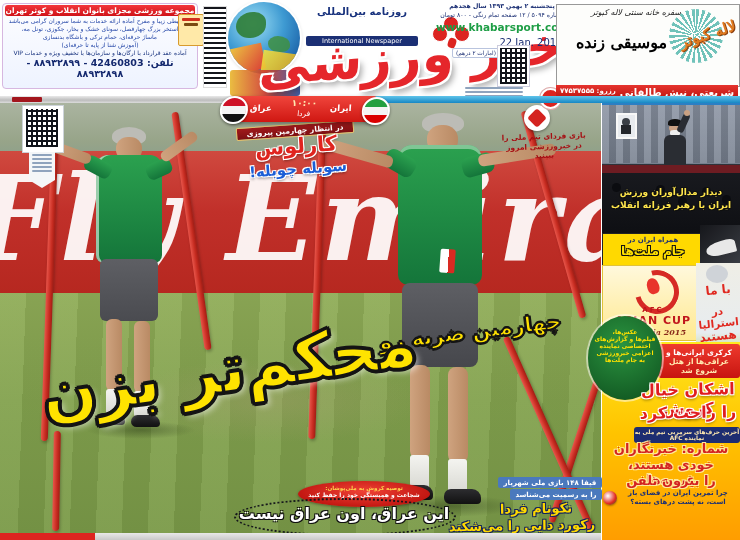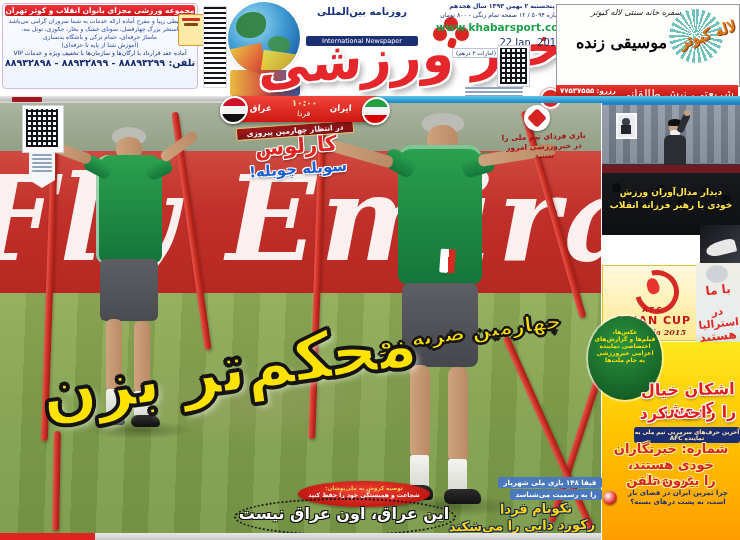--- a/index.html
+++ b/index.html
@@ -113,21 +113,21 @@
 
   <div class="abs" style="left:0;top:0;width:740px;height:103px;background:#fff;z-index:30;">
 
     <div class="abs" style="left:2px;top:3px;width:194px;height:84px;border:1px solid #d7b7e0;border-radius:4px;background:linear-gradient(180deg,#fdfdff,#eef3ff);overflow:hidden;">
       <div class="fa ctr" style="margin:1px 2px;background:linear-gradient(180deg,#f3363c,#cf1218);color:#fff;font-size:7.5px;font-weight:bold;border-radius:3px;padding:1px 0;">مجموعه ورزشی مجزای بانوان انقلاب و کوثر تهران</div>
       <div class="fa ctr" style="color:#2547a8;font-size:6px;line-height:8px;">با محیطی زیبا و مفرح آماده ارائه خدمات به شما سروران گرامی می‌باشد</div>
       <div class="fa ctr" style="color:#2547a8;font-size:6px;line-height:8px;">استخر بزرگ چهارفصل، سونای خشک و بخار، جکوزی، تونل مه،</div>
       <div class="fa ctr" style="color:#2547a8;font-size:6px;line-height:8px;">ماساژ حرفه‌ای، حمام ترکی و باشگاه بدنسازی</div>
       <div class="fa ctr" style="color:#2547a8;font-size:6px;line-height:8px;">(آموزش شنا از پایه تا حرفه‌ای)</div>
       <div class="fa ctr" style="color:#17327e;font-size:6px;line-height:8px;">آماده عقد قرارداد با ارگان‌ها و سازمان‌ها با تخفیف ویژه و خدمات VIP</div>
-      <div class="fa ctr" style="color:#14286e;font-size:9.5px;font-weight:bold;">تلفن: ۸۸۸۹۳۲۹۹ - ۸۸۹۳۲۸۹۹ - ۸۸۹۳۲۸۹۸</div>
+      <div class="fa ctr" style="color:#14286e;font-size:9.5px;font-weight:bold;">تلفن: 42460803 - ۸۸۹۳۲۸۹۹ - ۸۸۹۳۲۸۹۸</div>
     </div>
 
     <div class="abs" style="left:178px;top:14px;width:24px;height:30px;background:#ffe9a8;border:1px solid #d89b2e;border-radius:2px;">
       <div style="height:3px;background:#d0301e;margin:3px 3px 2px;border-radius:1px;"></div>
       <div style="height:3px;background:#7a4a12;margin:0 5px;border-radius:1px;"></div>
     </div>
 
     <div class="abs" style="left:203px;top:6px;width:22px;height:80px;background:repeating-linear-gradient(180deg,#14161c 0 2px,#fff 2px 5px);border:1px solid #ddd;"></div>
 
     <div class="abs" style="left:228px;top:2px;width:72px;height:72px;border-radius:50%;
@@ -167,21 +167,21 @@
     <div class="abs" style="left:540px;top:88px;width:17px;height:17px;border-radius:50%;background:#dc2420;border:2px solid #fff;box-shadow:0 0 0 1px #daa;"></div>
 
     <div class="abs" style="left:556px;top:4px;width:182px;height:81px;background:#fdfdfb;border:1px solid #999;overflow:hidden;">
       <div class="abs fa" style="left:4px;top:3px;width:120px;color:#222;font:italic 8px 'DejaVu Serif',serif;">سفره خانه سنتی لاله کبوتر</div>
       <div class="abs fa" style="left:6px;top:28px;width:104px;color:#000000;font:bold 16px 'DejaVu Serif',serif;">موسیقی زنده</div>
       <div class="abs" style="left:112px;top:4px;width:54px;height:54px;border-radius:50%;
                   background:repeating-conic-gradient(#57b8ae 0 7deg,#fdfdfb 7deg 14deg);opacity:.85;"></div>
       <div class="abs fa" style="left:110px;top:22px;width:70px;color:#e07a1f;font:bold 15px 'DejaVu Serif',serif;transform:rotate(-18deg);text-shadow:1px 1px 0 #8c3f10;">لاله کبوتر</div>
     </div>
     <div class="abs" style="left:556px;top:85px;width:182px;height:13px;background:linear-gradient(180deg,#e6342e,#bf1712);color:#fff;">
-      <span class="abs fa" style="right:4px;top:2px;font-size:12px;font-weight:normal;margin-left:48px;">شریعتی، نبش طالقانی</span>
+      <span class="abs fa" style="right:4px;top:2px;font-size:10px;font-weight:bold;margin-left:48px;">شریعتی، نبش طالقانی</span>
       <span class="abs fa" style="left:4px;top:2px;font-size:7px;font-weight:bold;">رزرو: ۷۷۵۳۷۵۵۵</span>
     </div>
 
     <div class="abs" style="left:0;top:96px;width:232px;height:7px;background:linear-gradient(180deg,#e9e9e9,#bdbdbd 60%,#dcdcdc);">
       <div class="abs" style="left:12px;top:1px;width:30px;height:5px;background:#a3161d;border-radius:1px;"></div>
     </div>
     <div class="abs" style="left:232px;top:96px;width:508px;height:7px;background:linear-gradient(180deg,#5fc4ea,#1787c4);"></div>
   </div>
 
   <div class="abs" style="left:230px;top:96px;width:146px;height:26px;z-index:35;background:linear-gradient(180deg,#f0453c,#cf1712);border-radius:3px;transform:skewX(-4deg);box-shadow:0 2px 4px rgba(0,0,0,.35);">
@@ -234,23 +234,27 @@
         <div class="abs" style="left:24px;top:-5px;width:6px;height:6px;background:#caa183;border-radius:50%;"></div>
       </div>
       <div class="abs" style="left:0;top:60px;width:138px;height:8px;background:#6e1c22;"></div>
       <div class="crowdhead" style="left:10px;top:78px;"></div>
         <div class="crowdhead" style="left:30px;top:88px;"></div>
       <div class="crowdhead" style="left:54px;top:80px;"></div>
         <div class="crowdhead" style="left:76px;top:92px;"></div>
       <div class="crowdhead" style="left:100px;top:82px;"></div>
         <div class="crowdhead" style="left:120px;top:90px;"></div>
       <div class="abs fa ctr ob" style="left:4px;top:82px;width:130px;color:#ffe64d;font-size:9px;font-weight:bold;">دیدار مدال‌آوران ورزش</div>
-      <div class="abs fa ctr ob" style="left:4px;top:95px;width:130px;color:#ffe64d;font-size:9px;font-weight:bold;">خودی با رهبر فرزانه انقلاب</div>
-    </div>
-
+      <div class="abs fa ctr ob" style="left:4px;top:95px;width:130px;color:#ffe64d;font-size:9px;font-weight:bold;">ایران با رهبر فرزانه انقلاب</div>
+    </div>
+
+    <div class="abs" style="left:0;top:130px;width:100px;height:32px;background:#ffd900;border:1px solid #222;">
+      <div class="fa ctr" style="color:#1b2f74;font-size:7px;font-weight:bold;margin-top:2px;">همراه ایران در</div>
+      <div class="fa ctr ob" style="color:#ffe100;font-size:12px;font-weight:bold;">جام ملت‌ها</div>
+    </div>
 
     <div class="abs" style="left:98px;top:122px;width:40px;height:40px;background:linear-gradient(135deg,#16171b,#3a3d44);overflow:hidden;">
       <div class="abs" style="left:6px;top:16px;width:30px;height:14px;background:#e8e8e8;border-radius:60% 30% 10% 50%;transform:rotate(-14deg);"></div>
     </div>
 
     <div class="abs" style="left:0;top:162px;width:100px;height:74px;background:linear-gradient(180deg,#fff8dc,#ffe98f);border:1px solid #e0c23a;overflow:hidden;">
       <div class="abs" style="left:32px;top:4px;width:34px;height:34px;border:5px solid #d62a24;border-radius:50%;border-left-color:transparent;transform:rotate(30deg);"></div>
       <div class="abs" style="left:44px;top:12px;width:12px;height:16px;background:#e8342c;border-radius:50% 50% 40% 40%;transform:rotate(-18deg);"></div>
       <div class="abs ctr" style="left:0;top:40px;width:100px;color:#c0161c;font-size:7px;font-weight:bold;letter-spacing:2px;">AFC</div>
       <div class="abs ctr" style="left:0;top:48px;width:100px;color:#c0161c;font-size:11px;font-weight:bold;letter-spacing:1px;">ASIAN CUP</div>
@@ -259,20 +263,24 @@
 
     <div class="abs" style="left:94px;top:160px;width:44px;height:116px;background:linear-gradient(180deg,#efeee6 0%,#e7ecef 60%,#bcd77a 85%,#4f8fd0 100%);overflow:hidden;">
       <div class="abs" style="left:10px;top:2px;width:22px;height:18px;background:#cfd3d8;border-radius:50%;"></div>
       <div class="abs fa ctr" style="left:0;top:20px;width:44px;color:#e02820;font-size:12px;font-weight:bold;transform:rotate(-6deg);">با ما</div>
       <div class="abs fa ctr" style="left:-4px;top:42px;width:52px;color:#e02820;font-size:10.5px;font-weight:bold;transform:rotate(-6deg);">در استرالیا</div>
       <div class="abs fa ctr" style="left:0;top:66px;width:44px;color:#e02820;font-size:12px;font-weight:bold;transform:rotate(-6deg);">هستید</div>
     </div>
 
     <div class="abs" style="left:0;top:239px;width:138px;height:198px;background:linear-gradient(180deg,#ffe81f,#ffc400 45%,#ff9d00 100%);"></div>
 
+    <div class="abs" style="left:56px;top:241px;width:82px;height:34px;background:linear-gradient(180deg,#ef3a2e,#c71510);border-radius:3px;">
+      <div class="fa ctr" style="color:#fff;font-size:7.5px;font-weight:bold;margin-top:4px;">کرکری ایرانی‌ها و</div>
+      <div class="fa ctr" style="color:#ffe9b0;font-size:7.5px;font-weight:bold;">عراقی‌ها از هتل شروع شد</div>
+    </div>
 
     <div class="abs" style="left:-14px;top:213px;width:74px;height:84px;border-radius:50%;background:radial-gradient(circle at 45% 35%,#2b9440,#135c24 80%);box-shadow:0 0 0 2px rgba(255,255,255,.5);">
       <div class="fa ctr" style="color:#ffe100;font-size:6px;font-weight:bold;margin-top:12px;">عکس‌ها،</div>
       <div class="fa ctr" style="color:#ffe100;font-size:6px;font-weight:bold;">فیلم‌ها و گزارش‌های</div>
       <div class="fa ctr" style="color:#ffe100;font-size:6px;font-weight:bold;">اختصاصی نماینده</div>
       <div class="fa ctr" style="color:#ffe100;font-size:6px;font-weight:bold;">اعزامی خبرورزشی</div>
       <div class="fa ctr" style="color:#ffe100;font-size:6px;font-weight:bold;">به جام ملت‌ها</div>
     </div>
 
     <div class="abs fa ctr ow" style="left:34px;top:277px;width:104px;color:#e01d1f;font-size:16px;font-weight:bold;transform:rotate(-1deg);">اشکان خیال کروش</div>

